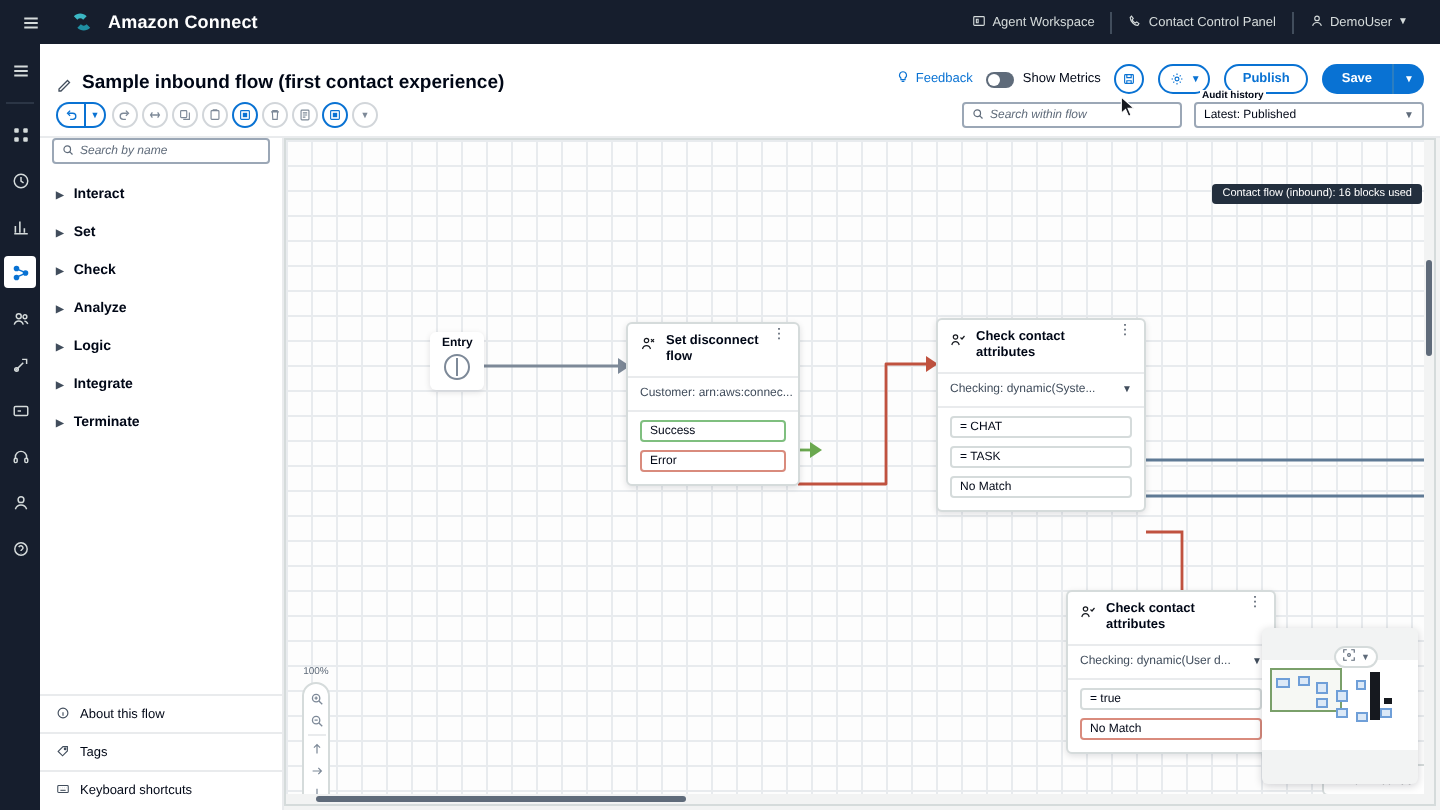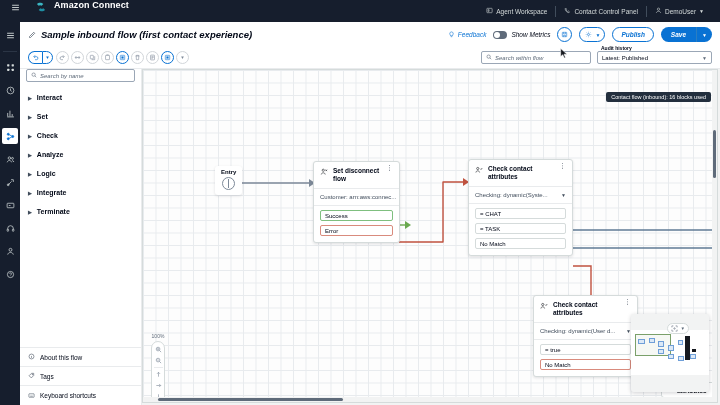--- a/index.html
+++ b/index.html
@@ -9,21 +9,21 @@
     font-size: 7px;
     background: #fff;
     overflow: hidden;
     color: #16191f;
   }
   #app { position: relative; width: 720px; height: 405px; }
 
   
   .topbar {
     position: absolute; top: 0; left: 0; width: 720px; height: 22px;
-    background: #161e2d; display: flex; align-items: flex-start;
+    background: #161e2d; display: flex; align-items: center;
     padding: 0 8px; z-index: 40;
   }
   .logo-mark { width: 14px; height: 14px; margin-left: 12px; margin-right: 6px; flex: none; }
   .brand { color: #fff; font-size: 9px; font-weight: bold; letter-spacing: .1px; }
   .top-right { margin-left: auto; display: flex; align-items: center; height: 100%; }
   .top-link {
     display: flex; align-items: center; gap: 3px; color: #d5dbdb;
     font-size: 6.5px; padding: 0 8px; height: 13px; white-space: nowrap;
   }
   .top-sep { width: 1px; height: 11px; background: #414d5c; }
@@ -43,21 +43,21 @@
   .rail-btn svg { width: 9px; height: 9px; display: block; }
   .rail-div { width: 14px; height: 1px; background: #2b3545; margin: 1px 0 7px; }
 
   
   .page {
     position: absolute; top: 22px; left: 20px; right: 0; bottom: 0;
     background: #f2f3f3;
   }
   .hdr {
     position: relative; height: 25px; background: #ffffff;
-    display: flex; align-items: center; padding: 0 8px; font-style: italic;
+    display: flex; align-items: flex-end; padding: 0 8px;
   }
   .hdr .pencil { margin-right: 5px; color: #414d5c; display: flex; }
   .flow-title { font-size: 9.5px; font-weight: bold; color: #000716; }
   .hdr-right { margin-left: auto; display: flex; align-items: center; gap: 7px; }
   .link-btn { display: flex; align-items: center; gap: 3px; color: #0972d3; font-size: 6.5px; }
   .toggle-wrap { display: flex; align-items: center; gap: 4px; font-size: 6.5px; color: #000716; }
   .toggle {
     width: 14px; height: 8px; border-radius: 4px; background: #5f6b7a;
     position: relative; flex: none;
   }

